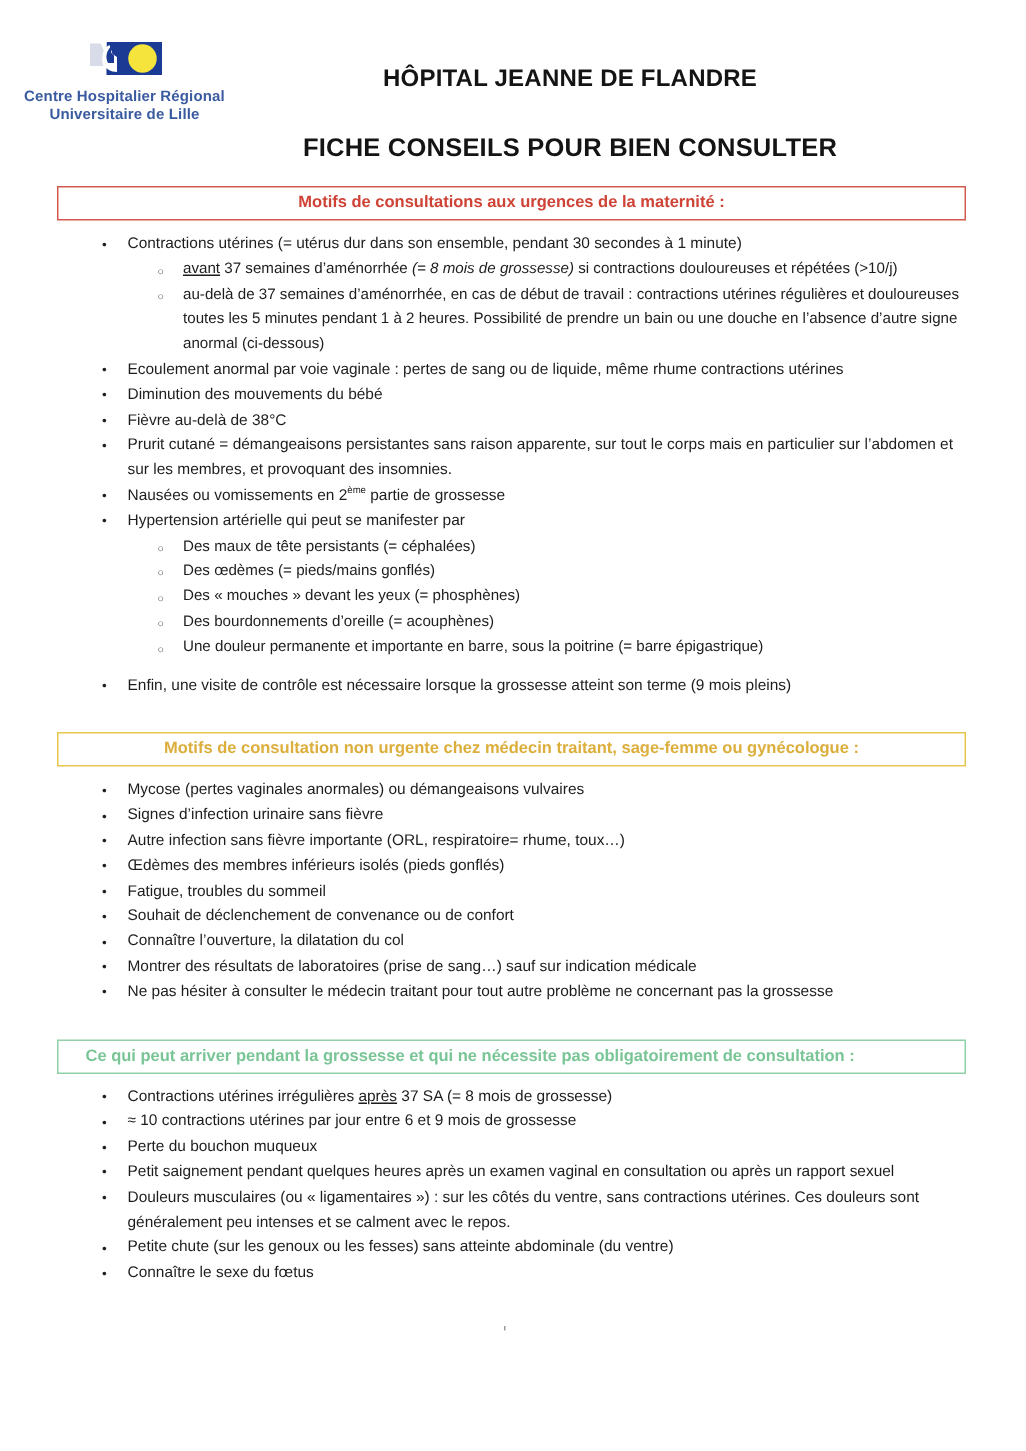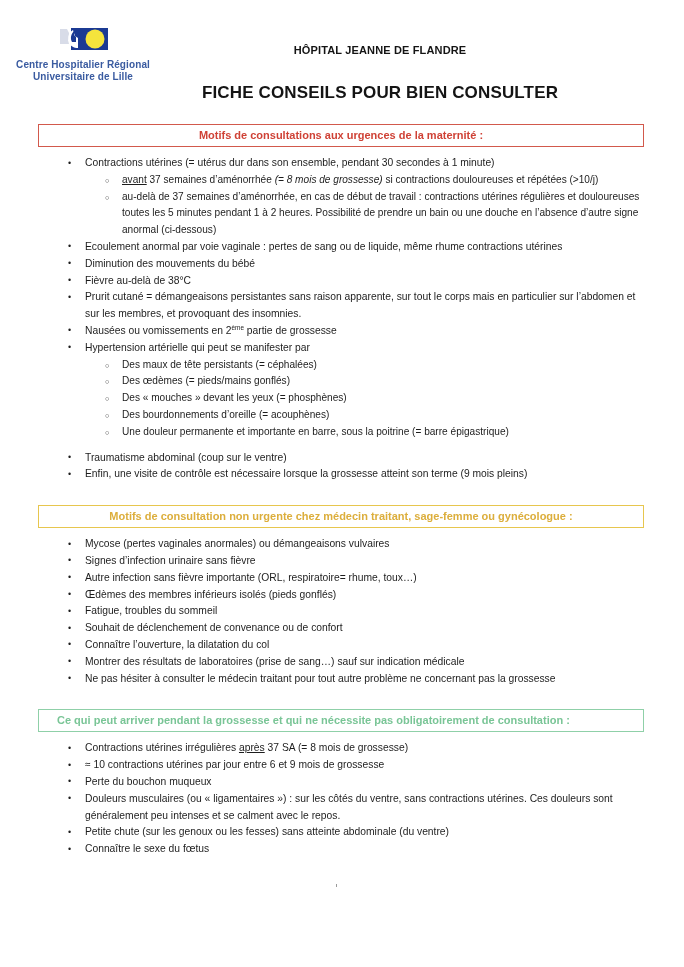--- a/index.html
+++ b/index.html
@@ -52,21 +52,21 @@
   }
 
   .titles {
     position: absolute;
     left: 170px;
     top: 44px;
     width: 420px;
     text-align: center;
   }
   .doc-title {
-    font-size: 11px;
+    font-size: 16px;
     font-weight: bold;
     letter-spacing: .15px;
     color: #141414;
   }
   .doc-subtitle {
     font-size: 17px;
     font-weight: bold;
     letter-spacing: .15px;
     color: #141414;
     margin-top: 27px;
@@ -216,23 +216,20 @@
             <ul class="lvl2">
               <li>Des maux de tête persistants (= céphalées)</li>
               <li>Des œdèmes (= pieds/mains gonflés)</li>
               <li>Des « mouches » devant les yeux (= phosphènes)</li>
               <li>Des bourdonnements d’oreille (= acouphènes)</li>
               <li>Une douleur permanente et importante en barre, sous la poitrine (= barre épigastrique)</li>
             </ul>
           </li>
           <li class="nobullet" style="line-height: 9px;">&nbsp;</li>
           <li>
-            <span class="btext">Traumatisme abdominal (coup sur le ventre)</span>
-          </li>
-          <li>
             <span class="btext">Enfin, une visite de contrôle est nécessaire lorsque la grossesse atteint son terme (9 mois pleins)</span>
           </li>
         </ul>
       </div>
       <div class="gap-lg"></div>
       <div class="banner gold" style="border-color: rgb(231, 198, 78); color: rgb(220, 174, 60);">Motifs de consultation non urgente chez médecin traitant, sage-femme ou gynécologue :</div>
       <div class="sect-body">
         <ul class="lvl1">
           <li>
             <span class="btext">Mycose (pertes vaginales anormales) ou démangeaisons vulvaires</span>
@@ -270,20 +267,23 @@
           <li>
             <span class="btext">Contractions utérines irrégulières <u>après</u> 37 SA (= 8 mois de grossesse)</span>
           </li>
           <li>
             <span class="btext">≈ 10 contractions utérines par jour entre 6 et 9 mois de grossesse</span>
           </li>
           <li>
             <span class="btext">Perte du bouchon muqueux</span>
           </li>
           <li>
+            <span class="btext">Petit saignement pendant quelques heures après un examen vaginal en consultation ou après un rapport sexuel</span>
+          </li>
+          <li>
             <span class="btext">Douleurs musculaires (ou « ligamentaires ») : sur les côtés du ventre, sans contractions utérines. Ces douleurs sont généralement peu intenses et se calment avec le repos.</span>
           </li>
           <li>
             <span class="btext">Petite chute (sur les genoux ou les fesses) sans atteinte abdominale (du ventre)</span>
           </li>
           <li>
             <span class="btext">Connaître le sexe du fœtus</span>
           </li>
         </ul>
       </div>

